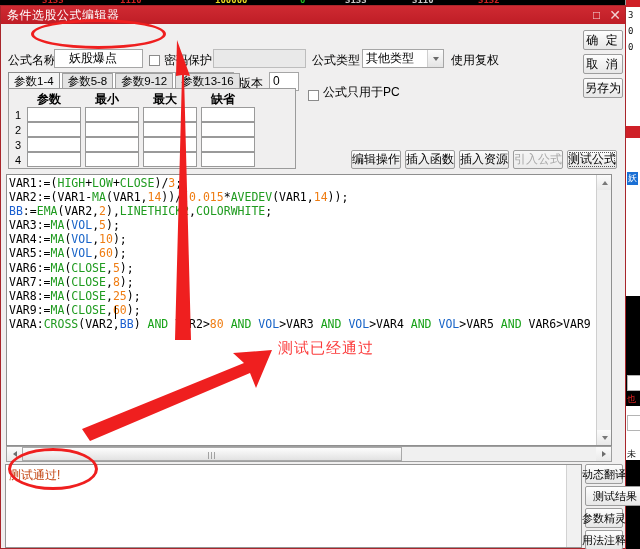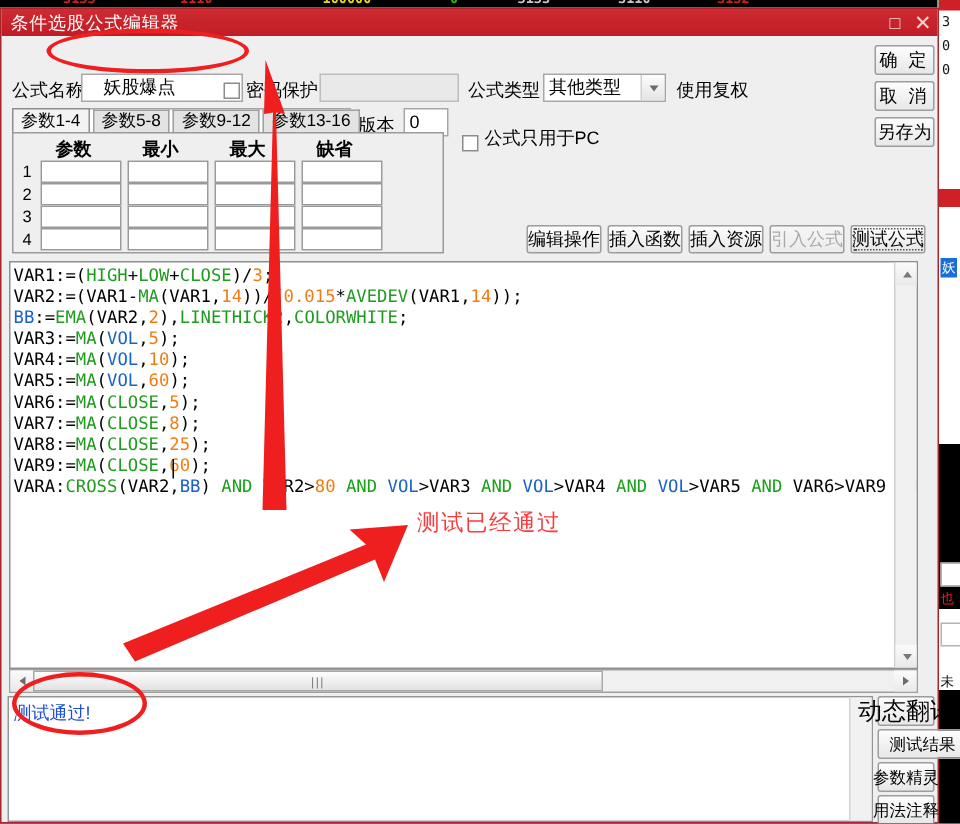--- a/index.html
+++ b/index.html
@@ -111,21 +111,21 @@
   .hscroll .harrow.l i{border-right:4px solid #6c6c6c;}
   .hscroll .harrow.r i{border-left:4px solid #6c6c6c;}
   .hscroll .thumb{height:14px;background:linear-gradient(#fdfdfd,#e2e2e2);border:1px solid #a9a9a9;
            box-sizing:border-box;display:flex;align-items:center;justify-content:center;}
   .hscroll .thumb span{font-size:8px;color:#7a7a7a;letter-spacing:1px;}
   .hscroll .track{flex:1 1 auto;height:14px;}
 
   
   .outbox{position:absolute;left:4px;top:458px;width:577px;height:84px;
           background:#fff;border:1px solid #949494;box-sizing:border-box;}
-  .outbox .msg{position:absolute;left:3px;top:2px;font-size:12px;color:#1d4ed8;white-space:nowrap;}
+  .outbox .msg{position:absolute;left:3px;top:2px;font-size:12px;color:#c2410c;white-space:nowrap;}
   .outbox .ovs{position:absolute;right:0;top:0;width:14px;height:100%;background:#f1f1f1;border-left:1px solid #d2d2d2;}
 
   
   .ellipse{position:absolute;border:3px solid #ef1f1f;border-radius:50%;box-sizing:border-box;}
   .annot-text{position:absolute;color:#fb3b3b;font-size:15px;white-space:nowrap;letter-spacing:1px;}
   .arrow-svg{position:absolute;overflow:visible;}
 </style>
 </head>
 <body>
 
@@ -165,21 +165,21 @@
       <div class="title">条件选股公式编辑器</div>
       <div class="tb-btns">
         <span class="tb-btn">□</span>
         <span class="tb-btn close">✕</span>
       </div>
     </div>
 
     <div class="form">
 
       <div class="lbl" style="left:7px;top:28px;">公式名称</div>
-      <div class="fld" style="left:53px;top:25px;width:108px;height:19px;padding-left:14px;">妖股爆点</div>
+      <div class="fld" style="left:53px;top:25px;width:89px;height:19px;padding-left:14px;">妖股爆点</div>
 
       <div class="chk" style="left:148px;top:28px;">
         <span class="box"></span>
         <span class="t">密码保护</span>
       </div>
       <div class="fld grey" style="left:212px;top:25px;width:93px;height:19px;"></div>
 
       <div class="lbl" style="left:311px;top:28px;">公式类型</div>
       <div class="combo" style="left:361px;top:25px;width:82px;">
         <span>其他类型</span>
@@ -273,21 +273,21 @@
           <i></i>
         </div>
     </div>
 
     <div class="outbox">
       <div class="msg">测试通过!</div>
       <div class="ovs"></div>
     </div>
 
     <div id="sidebtns">
-        <div class="btn plain" style="left: 584px; top: 458px; width: 38px; height: 20px; font-size: 16px;">动态翻译</div>
+        <div class="btn plain" style="left: 584px; top: 458px; width: 38px; height: 20px; font-size: 11px;">动态翻译</div>
         <div class="btn plain" style="left: 584px; top: 480px; width: 60px; height: 20px; font-size: 11px;">测试结果</div>
         <div class="btn plain" style="left: 584px; top: 502px; width: 38px; height: 20px; font-size: 11px;">参数精灵</div>
         <div class="btn plain" style="left: 584px; top: 524px; width: 38px; height: 20px; font-size: 11px;">用法注释</div>
       </div>
 
   </div>
 
   <div class="ellipse" style="left:31px;top:19px;width:135px;height:30px;"></div>
   <div class="ellipse" style="left:8px;top:448px;width:90px;height:42px;"></div>
 

